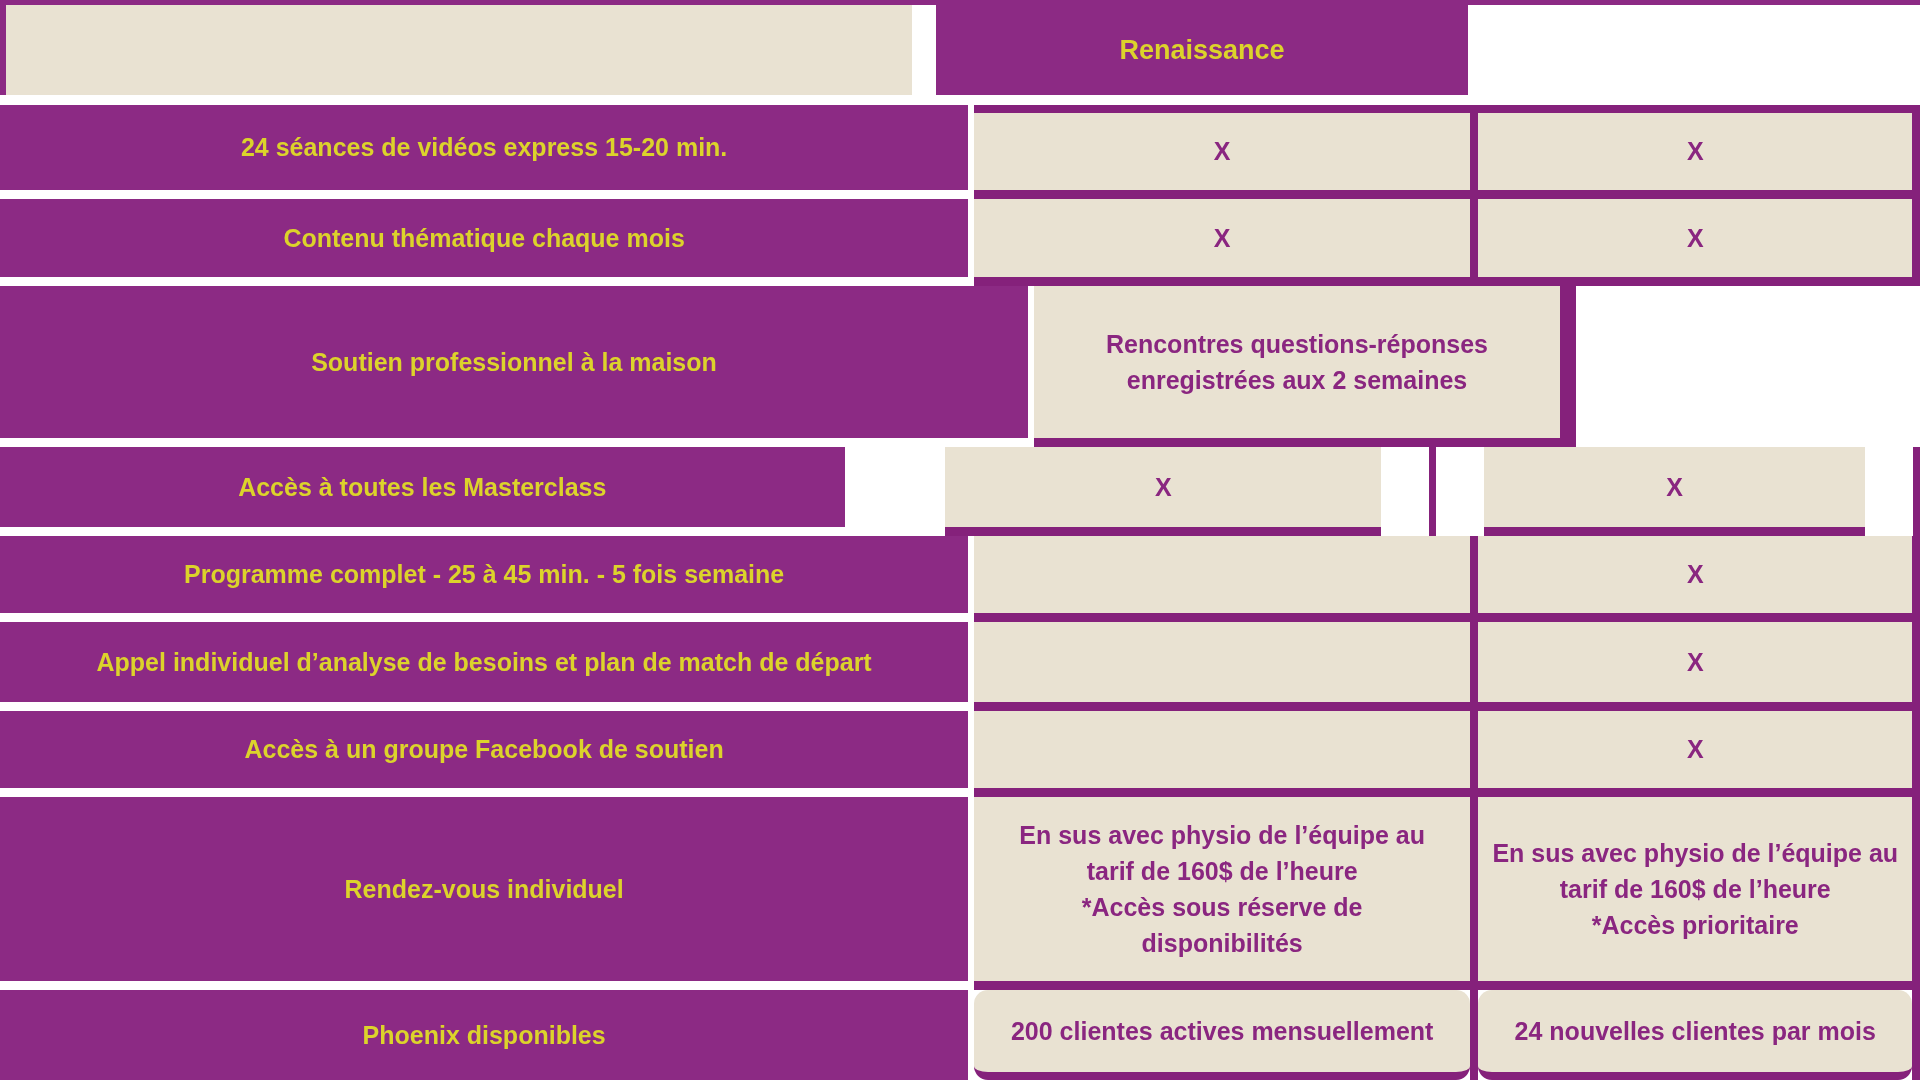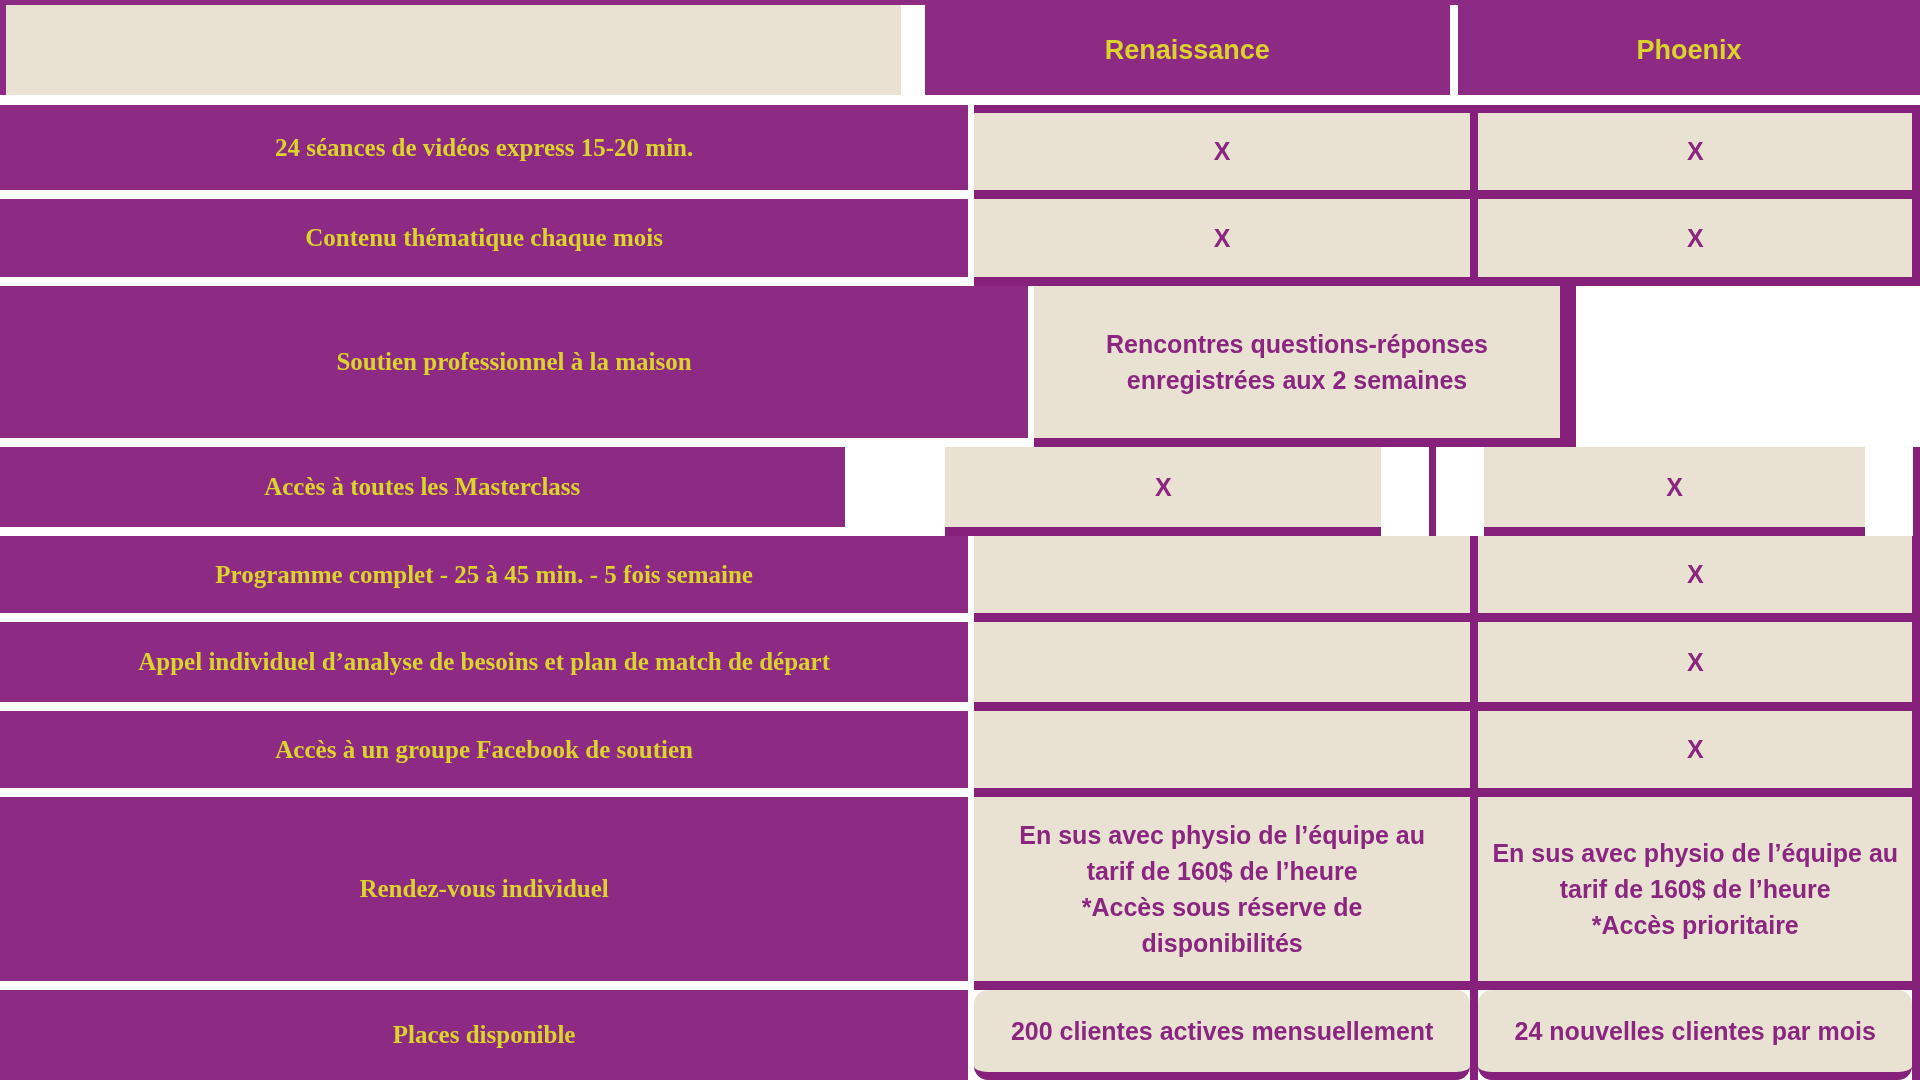--- a/index.html
+++ b/index.html
@@ -41,21 +41,20 @@
   .head-div{width:8px;background:var(--white);}
   .head-phx{width:468px;}
   
   .white-band{height:10px;background:var(--white);}
   
   .row{display:flex;}
   .feature-cell{
     width:1028px;background:var(--purple);color:var(--yellow);
     font-size:25px;padding:0 8px;
     border-bottom:9px solid var(--white);
-    font-family:Liberation Serif, serif;
   }
   .col-gap{width:6px;background:var(--white);}
   .val-cell{
     background:var(--beige);color:var(--purple-text);
     font-size:25px;line-height:1.45;padding:0 14px;
     border-bottom:9px solid var(--purple-dark);
   }
   .val-mid{width:526px;}
   .vert-border{width:8px;background:var(--purple-dark);}
   .val-right{width:460px;}
@@ -75,21 +74,20 @@
 </style>
 </head>
 <body>
 
 <div class="table">
 
   <div class="header-row">
     <div class="cell corner-cell"></div>
     <div class="cell head-cell head-ren">Renaissance</div>
     <div class="head-div"></div>
-    <div class="cell head-cell head-phx">Phoenix</div>
   </div>
 
   <div class="white-band"></div>
 
   <div class="row r1">
     <div class="cell feature-cell">24 séances de vidéos express 15-20 min.</div>
     <div class="col-gap"></div>
     <div class="cell val-cell val-mid">X</div>
     <div class="vert-border"></div>
     <div class="cell val-cell val-right">X</div>
@@ -158,21 +156,21 @@
 *Accès sous réserve de
 disponibilités</div>
     <div class="vert-border"></div>
     <div class="cell val-cell val-right">En sus avec physio de l’équipe au
 tarif de 160$ de l’heure
 *Accès prioritaire</div>
     <div class="right-edge"></div>
   </div>
 
   <div class="row r9">
-    <div class="cell feature-cell">Places disponible</div>
+    <div class="cell feature-cell">Phoenix disponibles</div>
     <div class="col-gap"></div>
     <div class="cell val-cell val-mid">200 clientes actives mensuellement</div>
     <div class="vert-border"></div>
     <div class="cell val-cell val-right">24 nouvelles clientes par mois</div>
     <div class="right-edge"></div>
   </div>
 
 </div>
 
 </body></html>

